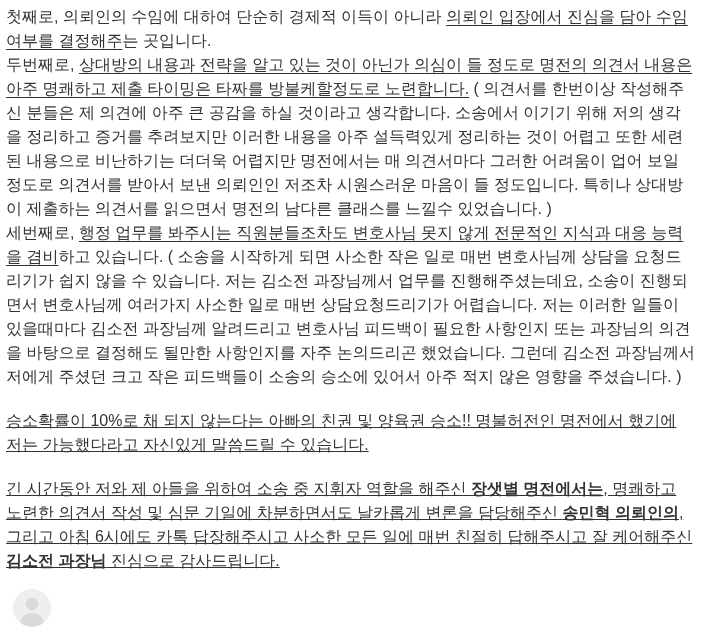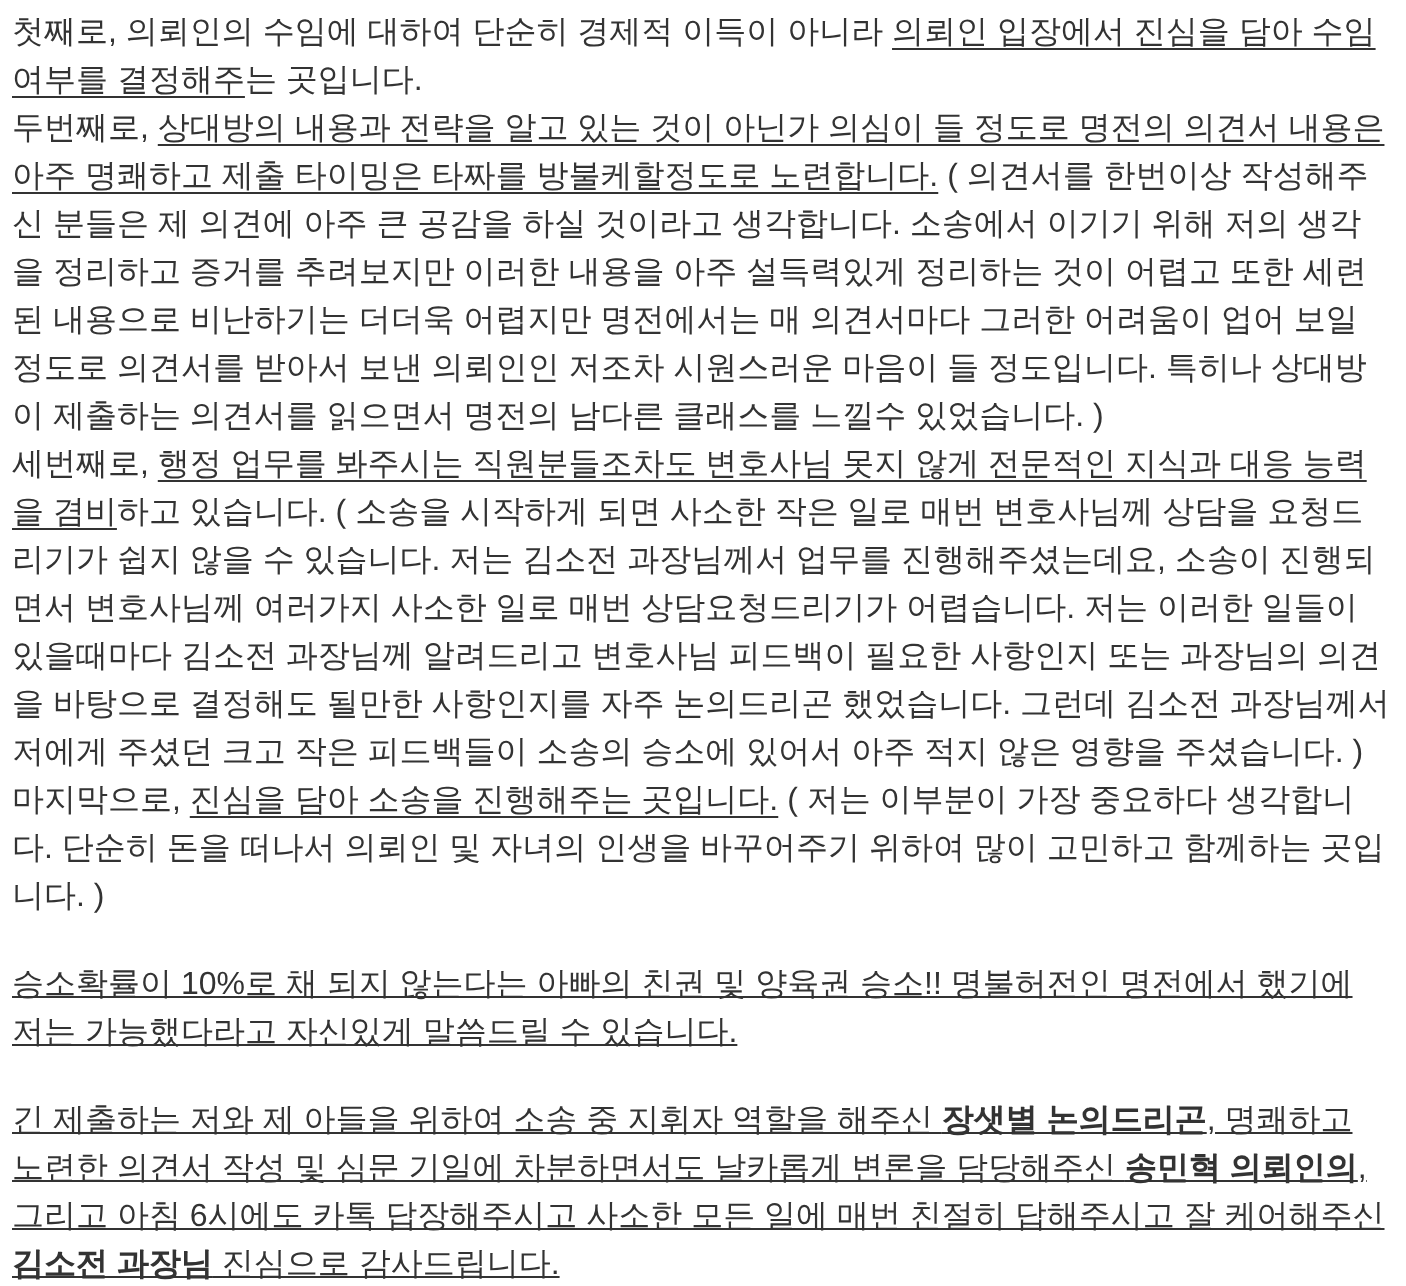--- a/index.html
+++ b/index.html
@@ -30,23 +30,22 @@
   }
   .icon{display:inline-flex;align-items:center;}
 </style>
 </head>
 <body>
 
 <div class="post-body">
     <p><span class="seg-p">첫째로, 의뢰인의 수임에 대하여 단순히 경제적 이득이 아니라 </span><span class="seg-u">의뢰인 입장에서 진심을 담아 수임여부를 결정해주</span><span class="seg-p">는 곳입니다.</span></p>
     <p><span class="seg-p">두번째로, </span><span class="seg-u">상대방의 내용과 전략을 알고 있는 것이 아닌가 의심이 들 정도로 명전의 의견서 내용은 아주 명쾌하고 제출 타이밍은 타짜를 방불케할정도로 노련합니다.</span><span class="seg-p"> ( 의견서를 한번이상 작성해주신 분들은 제 의견에 아주 큰 공감을 하실 것이라고 생각합니다. 소송에서 이기기 위해 저의 생각을 정리하고 증거를 추려보지만 이러한 내용을 아주 설득력있게 정리하는 것이 어렵고 또한 세련된 내용으로 비난하기는 더더욱 어렵지만 명전에서는 매 의견서마다 그러한 어려움이 업어 보일 정도로 의견서를 받아서 보낸 의뢰인인 저조차 시원스러운 마음이 들 정도입니다. 특히나 상대방이 제출하는 의견서를 읽으면서 명전의 남다른 클래스를 느낄수 있었습니다. )</span></p>
     <p><span class="seg-p">세번째로, </span><span class="seg-u">행정 업무를 봐주시는 직원분들조차도 변호사님 못지 않게 전문적인 지식과 대응 능력을 겸비</span><span class="seg-p">하고 있습니다. ( 소송을 시작하게 되면 사소한 작은 일로 매번 변호사님께 상담을 요청드리기가 쉽지 않을 수 있습니다. 저는 김소전 과장님께서 업무를 진행해주셨는데요, 소송이 진행되면서 변호사님께 여러가지 사소한 일로 매번 상담요청드리기가 어렵습니다. 저는 이러한 일들이 있을때마다 김소전 과장님께 알려드리고 변호사님 피드백이 필요한 사항인지 또는 과장님의 의견을 바탕으로 결정해도 될만한 사항인지를 자주 논의드리곤 했었습니다. 그런데 김소전 과장님께서 저에게 주셨던 크고 작은 피드백들이 소송의 승소에 있어서 아주 적지 않은 영향을 주셨습니다. )</span></p>
-    <p><span class="seg-p">마지막으로, </span><span class="seg-u">진심을 담아 소송을 진행해주는 곳입니다.</span><span class="seg-p"> ( 저는 이부분이 가장 중요하다 생각합니다. 단순히 돈을 떠나서 의뢰인 및 자녀의 인생을 바꾸어주기 위하여 많이 고민하고 함께하는 곳입니다. )</span></p>
     <p class="gap"><span class="seg-p">승소확률이 10%로 채 되지 않는다는 아빠의 친권 및 양육권 승소!! 명불허전인 명전에서 했기에 저는 가능했다라고 자신있게 말씀드릴 수 있습니다.</span></p>
-    <p class="gap"><span class="seg-p">긴 제출하는 저와 제 아들을 위하여 소송 중 지휘자 역할을 해주신 </span><span class="seg-b">장샛별 논의드리곤</span><span class="seg-p">, 명쾌하고 노련한 의견서 작성 및 심문 기일에 차분하면서도 날카롭게 변론을 담당해주신 </span><span class="seg-b">송민혁 의뢰인의</span><span class="seg-p">, 그리고 아침 6시에도 카톡 답장해주시고 사소한 모든 일에 매번 친절히 답해주시고 잘 케어해주신 </span><span class="seg-b">김소전 과장님</span><span class="seg-p"> 진심으로 감사드립니다.</span></p>
+    <p class="gap"><span class="seg-p">긴 시간동안 저와 제 아들을 위하여 소송 중 지휘자 역할을 해주신 </span><span class="seg-b">장샛별 명전에서는</span><span class="seg-p">, 명쾌하고 노련한 의견서 작성 및 심문 기일에 차분하면서도 날카롭게 변론을 담당해주신 </span><span class="seg-b">송민혁 의뢰인의</span><span class="seg-p">, 그리고 아침 6시에도 카톡 답장해주시고 사소한 모든 일에 매번 친절히 답해주시고 잘 케어해주신 </span><span class="seg-b">김소전 과장님</span><span class="seg-p"> 진심으로 감사드립니다.</span></p>
   </div>
 
 <div class="author-row">
   <div class="avatar">
     <span class="icon">
       <svg width="38" height="38" viewBox="0 0 38 38">
         <circle cx="19" cy="19" r="19" fill="#efefef"></circle>
         <circle cx="19" cy="15" r="6.3" fill="#dadada"></circle>
         <path d="M7.5 33.5c1.2-6.8 6-9.8 11.5-9.8s10.3 3 11.5 9.8c-3.2 2.8-7.2 4.5-11.5 4.5s-8.3-1.7-11.5-4.5z" fill="#dadada"></path>
       </svg>

